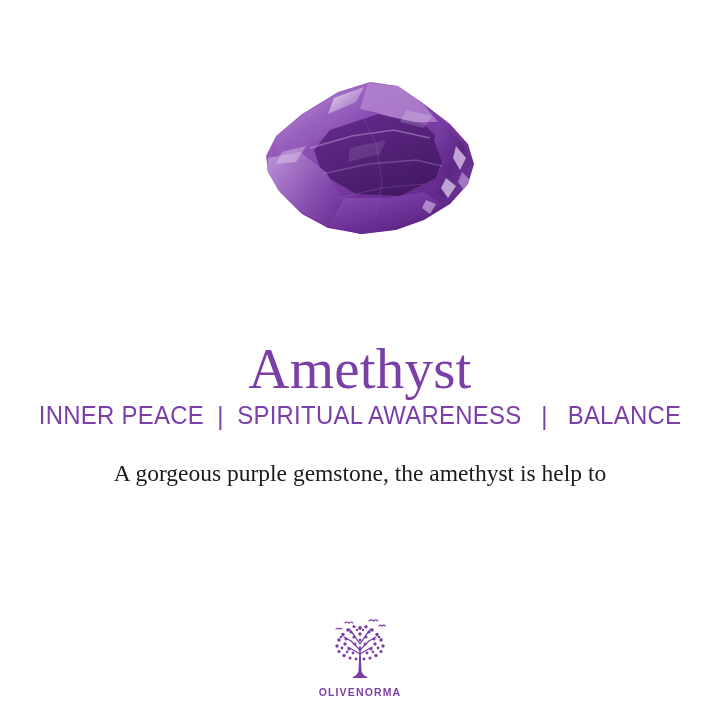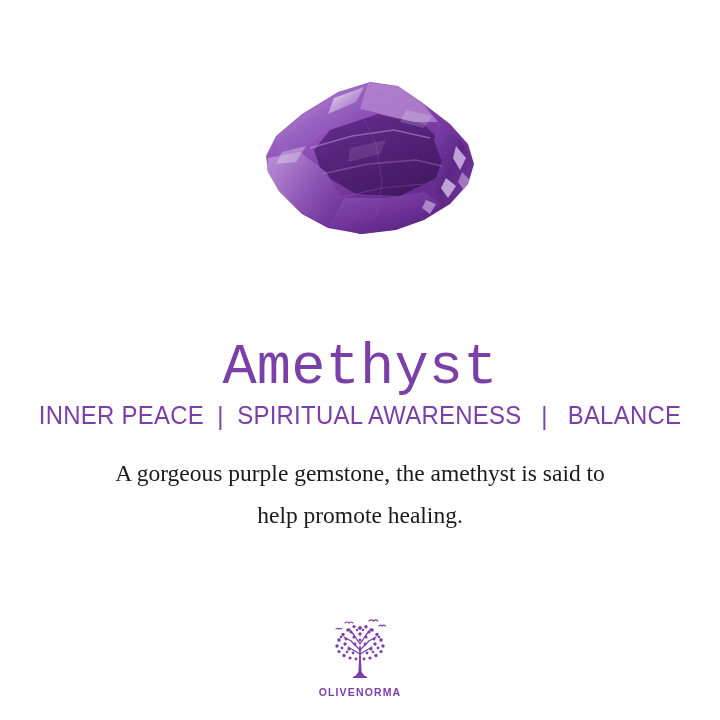--- a/index.html
+++ b/index.html
@@ -39,21 +39,21 @@
     margin: 0 auto;
   }
 
   
   .title {
     position: absolute;
     top: 302px;
     left: 0;
     width: 720px;
     text-align: center;
-    font-family: Liberation Mono, monospace;
+    font-family: Liberation Serif, serif;
     font-size: 57px;
     line-height: 1;
     font-weight: 400;
     letter-spacing: 0.2px;
     color: #7B3FA8;
   }
 
   
   .keywords {
     position: absolute;
@@ -201,22 +201,21 @@
 
   <div class="keywords">
     <span class="kw">INNER PEACE</span>
     <span class="sep">|</span>
     <span class="kw">SPIRITUAL AWARENESS</span>
     <span class="sep wide">|</span>
     <span class="kw">BALANCE</span>
   </div>
 
   <div class="body-copy">
-    <span class="line">A gorgeous purple gemstone, the amethyst is said to</span>
-    <span class="line">help promote healing.</span>
+    <span class="line">A gorgeous purple gemstone, the amethyst is help to</span>
   </div>
 
   <div class="logo">
     <svg class="logo-mark" width="72" height="68" viewBox="0 0 72 68">
       <g fill="#7B3FA8">
 
         <path d="M35.2,40 L36.8,40 L37.6,56 L41,60.5 L31,60.5 L34.4,56 Z"></path>
         <path d="M30,60 L42,60 L43.5,62 L28.5,62 Z"></path>
 
         <path d="M36,42 L36,30" stroke="#7B3FA8" stroke-width="1.6" fill="none"></path>

